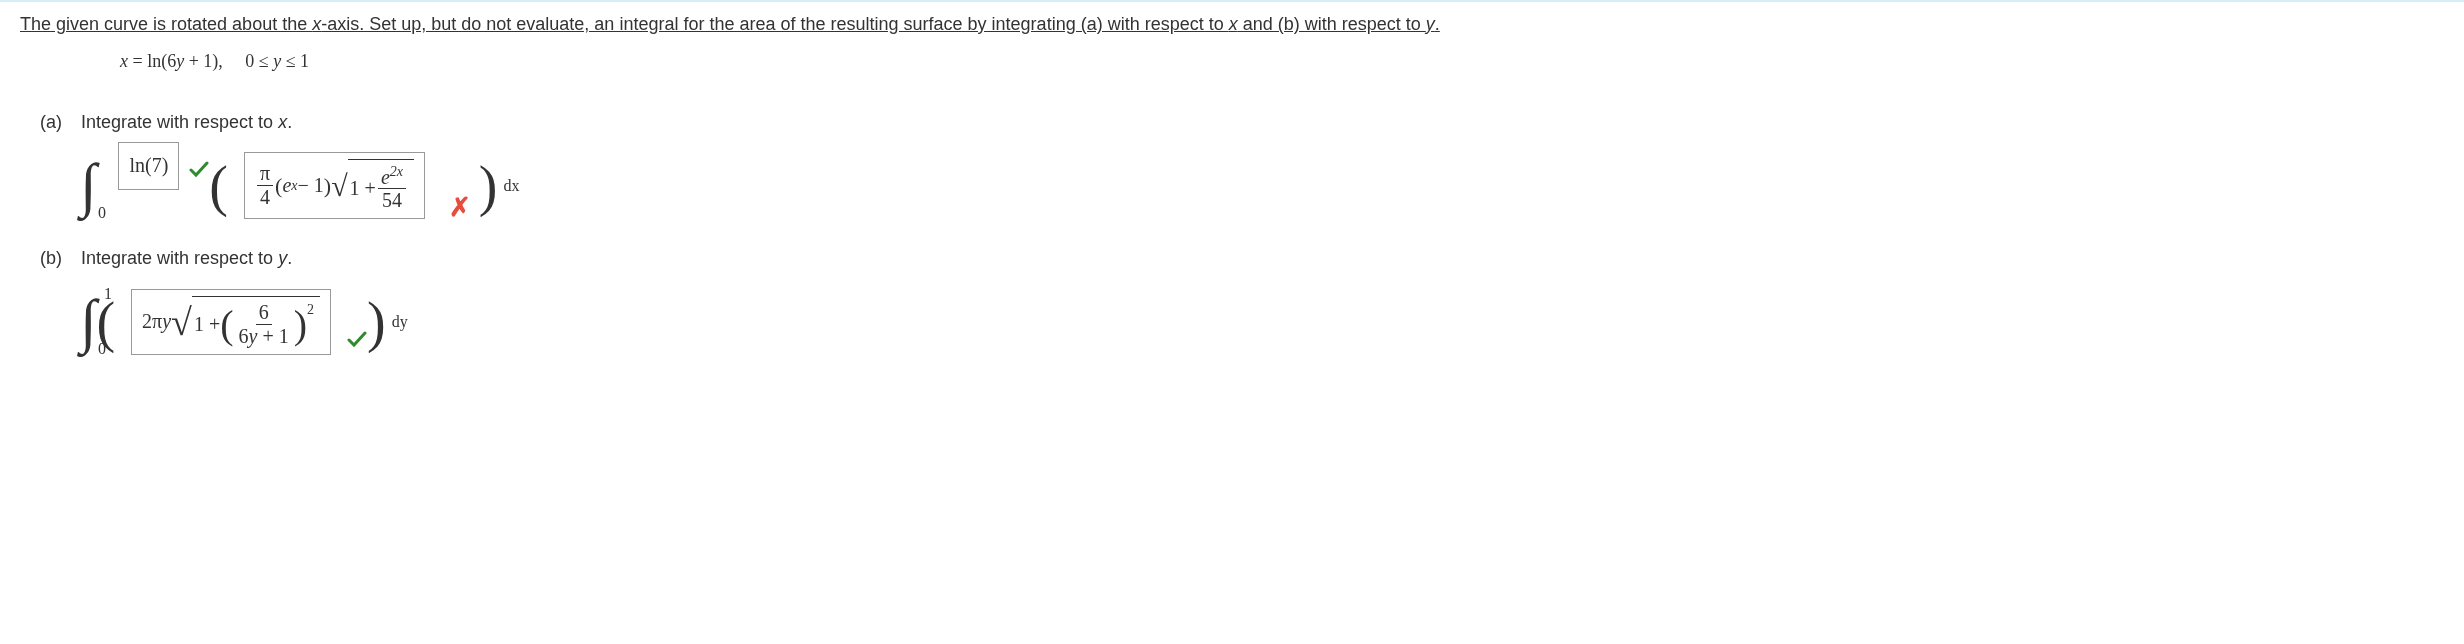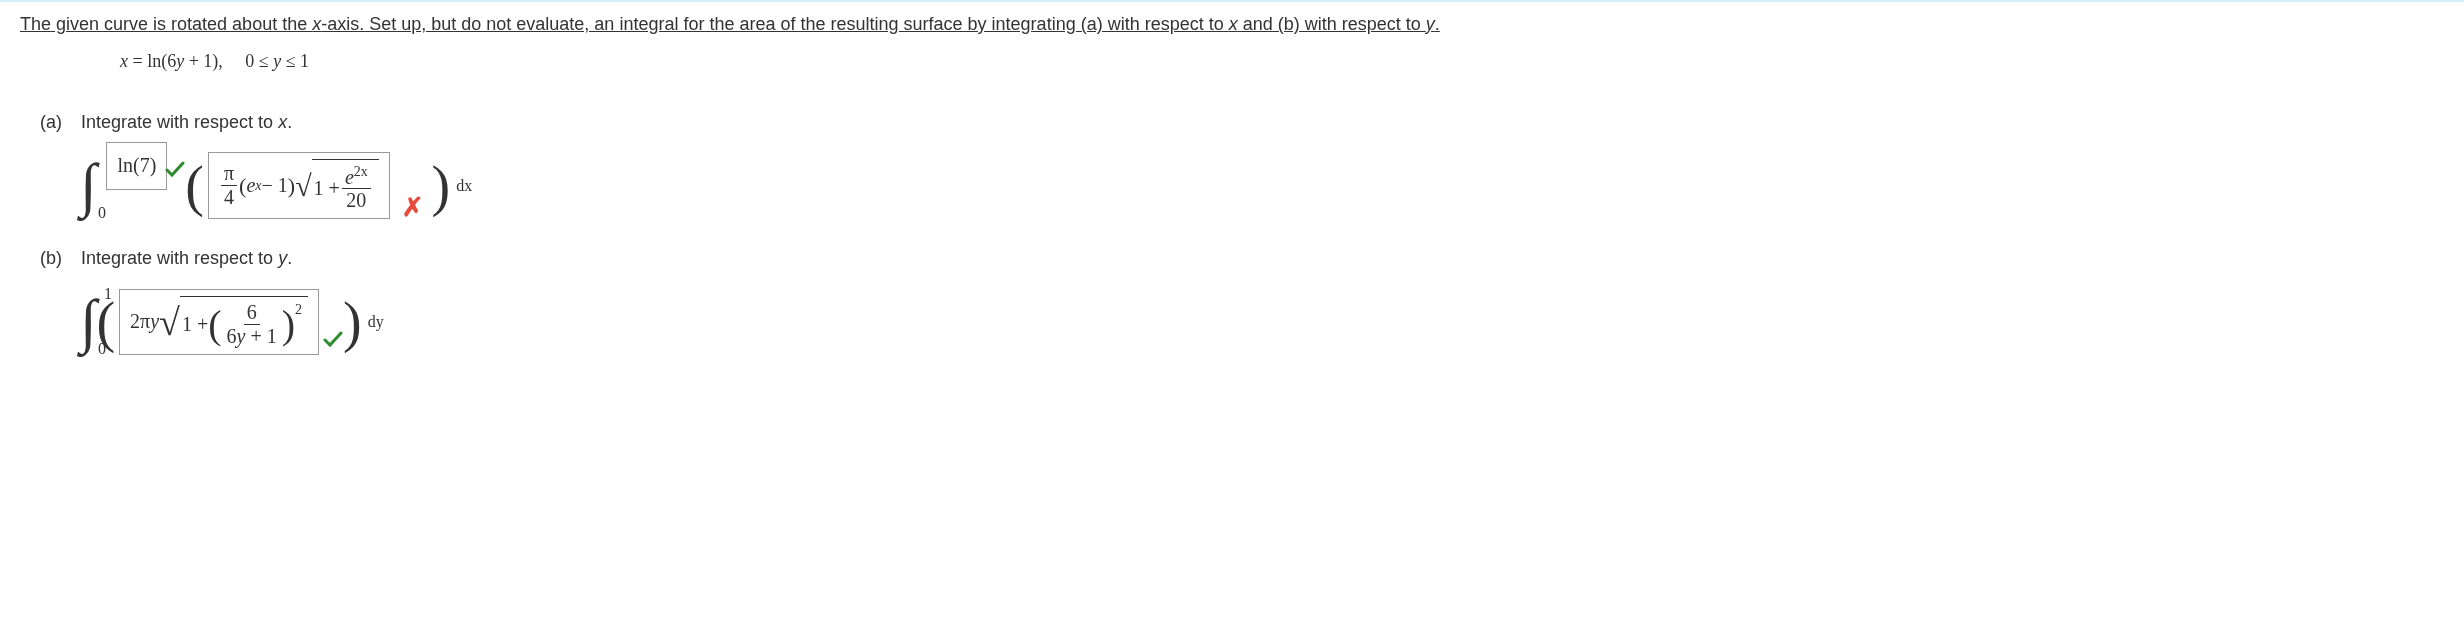--- a/index.html
+++ b/index.html
@@ -55,21 +55,21 @@
     }
     .int-lower {
       position: absolute;
       bottom: -2px;
       left: 18px;
       font-size: 16px;
     }
     .answer-box {
       border: 1px solid #999;
       padding: 6px 10px;
-      margin: 0 4px;
+      margin: 0 16px;
       background: #fff;
       display: inline-flex;
       align-items: center;
       min-height: 48px;
     }
     .upper-limit-box {
       position: relative;
       top: -20px;
       left: 6px;
     }
@@ -190,22 +190,22 @@
       <span class="inner-paren">(</span>
         <span class="italic">e</span>
         <span class="sup italic">x</span>
         <span> − 1</span>
         <span class="inner-paren">)</span>
       <span class="sqrt">
         <span class="sqrt-sign">√</span>
         <span class="sqrt-body-tall">
           <span>1 + </span>
           <span class="frac">
-            <span class="frac-num"><span class="italic">e</span><span class="sup" style="font-style:normal"><span style="">2x</span></span></span>
-            <span class="frac-den">20</span>
+            <span class="frac-num"><span class="italic">e</span><span class="sup" style="font-style:normal"><span style="font-style:italic">2x</span></span></span>
+            <span class="frac-den">54</span>
           </span>
         </span>
       </span>
     </span>
   </span>
 
   <span class="x-lower-wrap x-icon">✗</span>
 
   <span class="big-paren">)</span>
 

